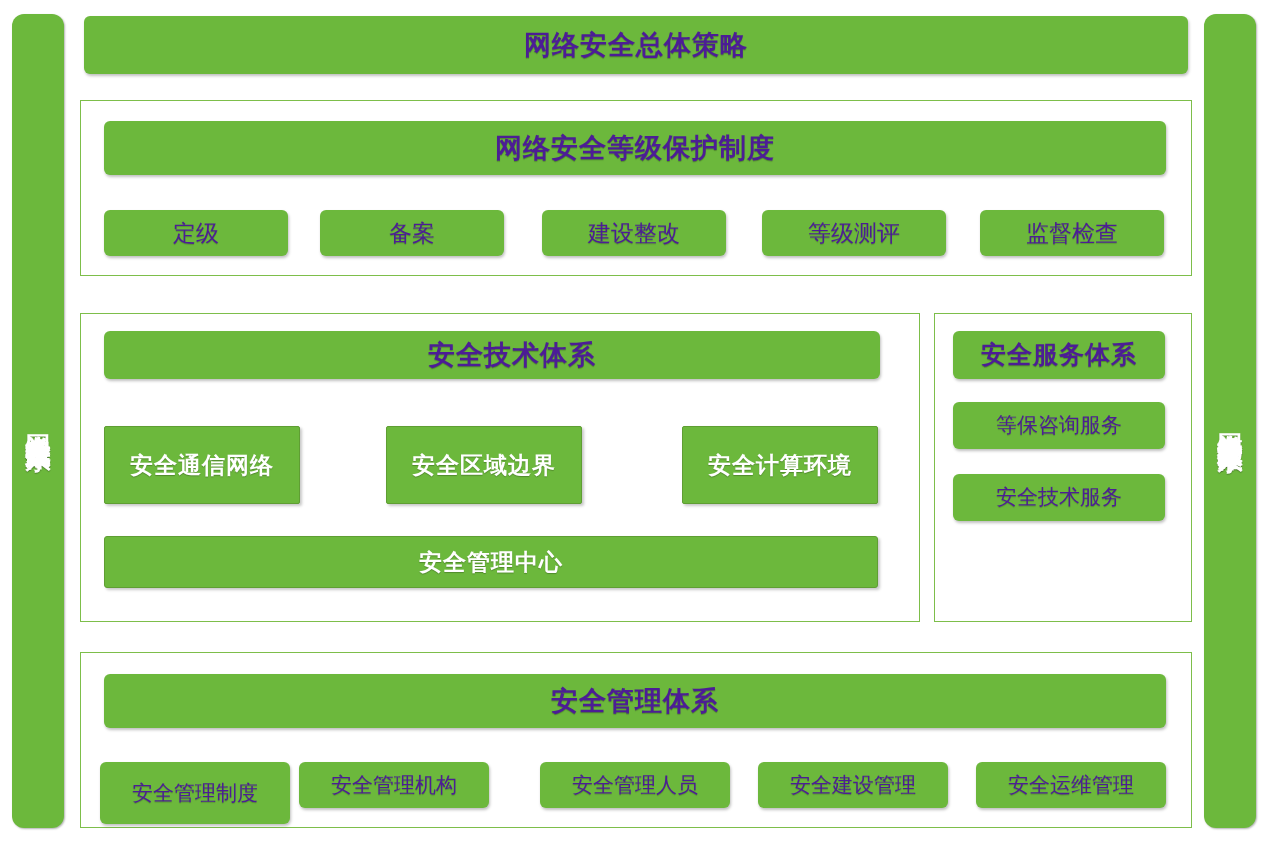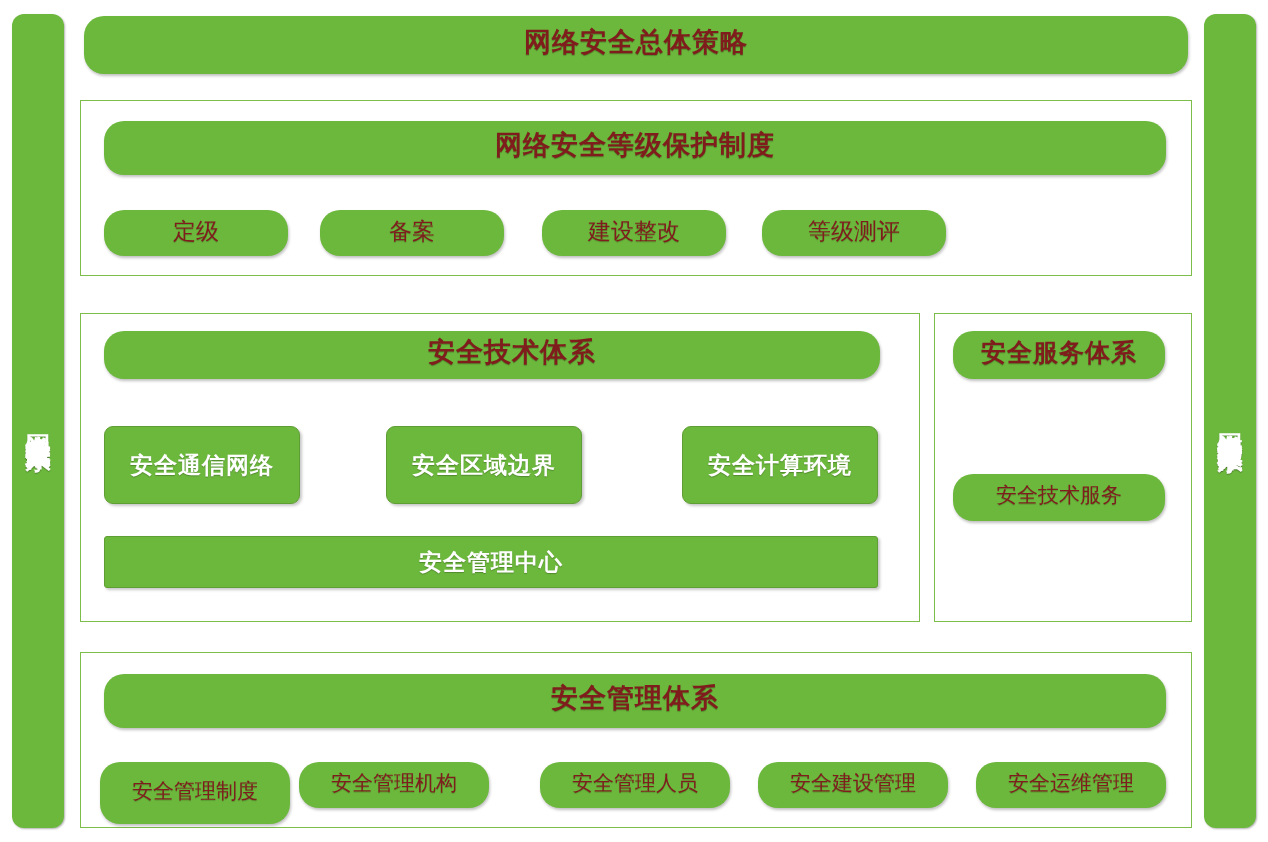--- a/index.html
+++ b/index.html
@@ -50,30 +50,29 @@
     position: absolute;
     background: #ffffff;
     border: 1.6px solid #7DBE4A;
     box-sizing: border-box;
   }
 
   
   .pill {
     position: absolute;
     background: #6CB83C;
-    border-radius: 20px;
+    border-radius: 6px;
     box-shadow: 1px 2px 3px rgba(0,0,0,0.25);
     display: flex;
     align-items: center;
     justify-content: center;
-    color: #7f1d1d;
+    color: #4c1d95;
     box-sizing: border-box;
     text-align: center;
     line-height: 1.15;
-    font-family: Liberation Mono, monospace;
   }
   .pill.banner {
     font-weight: bold;
     font-size: 27px;
     letter-spacing: 1px;
     text-shadow: 0 1px 1px rgba(0,0,0,0.25);
   }
   .pill.chip {
     font-weight: normal;
     font-size: 23px;
@@ -83,21 +82,21 @@
     font-weight: normal;
     font-size: 21px;
     text-shadow: 0 1px 1px rgba(0,0,0,0.20);
   }
 
   
   .block {
     position: absolute;
     background: #6CB83C;
     border: 1.5px solid #5F9E33;
-    border-radius: 9px;
+    border-radius: 2px;
     box-shadow: 2px 2px 3px rgba(0,0,0,0.22);
     display: flex;
     align-items: center;
     justify-content: center;
     color: #ffffff;
     font-weight: bold;
     font-size: 23px;
     letter-spacing: 1px;
     box-sizing: border-box;
     text-shadow: 0 1px 1px rgba(0,0,0,0.25);
@@ -120,35 +119,37 @@
   <div class="pill banner" style="left:84px; top:16px; width:1104px; height:58px;">网络安全总体策略</div>
 
   <div class="panel" style="left:80px; top:100px; width:1112px; height:176px;">
   </div>
   <div class="pill banner" style="left:104px; top:121px; width:1062px; height:54px;">网络安全等级保护制度</div>
 
   <div class="pill chip" style="left:104px; top:210px; width:184px; height:46px;">定级</div>
   <div class="pill chip" style="left:320px; top:210px; width:184px; height:46px;">备案</div>
   <div class="pill chip" style="left:542px; top:210px; width:184px; height:46px;">建设整改</div>
   <div class="pill chip" style="left:762px; top:210px; width:184px; height:46px;">等级测评</div>
+  <div class="pill chip" style="left:980px; top:210px; width:184px; height:46px;">监督检查</div>
 
   <div class="panel" style="left:80px; top:313px; width:840px; height:309px;">
   </div>
   <div class="pill banner" style="left:104px; top:331px; width:776px; height:48px;padding-left:40px;">安全技术体系</div>
 
   <div class="block" style="left:104px; top:426px; width:196px; height:78px;">安全通信网络</div>
   <div class="block" style="left:386px; top:426px; width:196px; height:78px;">安全区域边界</div>
   <div class="block" style="left:682px; top:426px; width:196px; height:78px;">安全计算环境</div>
 
   <div class="block" style="left:104px; top:536px; width:774px; height:52px; border-radius:3px;">安全管理中心</div>
 
   <div class="panel" style="left:934px; top:313px; width:258px; height:309px;">
   </div>
   <div class="pill banner" style="left:953px; top:331px; width:212px; height:48px; font-size:25px;">安全服务体系</div>
 
+  <div class="pill chip-sm" style="left:953px; top:402px; width:212px; height:47px;">等保咨询服务</div>
   <div class="pill chip-sm" style="left:953px; top:474px; width:212px; height:47px;">安全技术服务</div>
 
   <div class="panel" style="left:80px; top:652px; width:1112px; height:176px;">
   </div>
   <div class="pill banner" style="left:104px; top:674px; width:1062px; height:54px;">安全管理体系</div>
 
   <div class="pill chip-sm" style="left:100px; top:762px; width:190px; height:62px;">安全管理制度</div>
   <div class="pill chip-sm" style="left:299px; top:762px; width:190px; height:46px;">安全管理机构</div>
   <div class="pill chip-sm" style="left:758px; top:762px; width:190px; height:46px;">安全建设管理</div>
   <div class="pill chip-sm" style="left:540px; top:762px; width:190px; height:46px;">安全管理人员</div>

